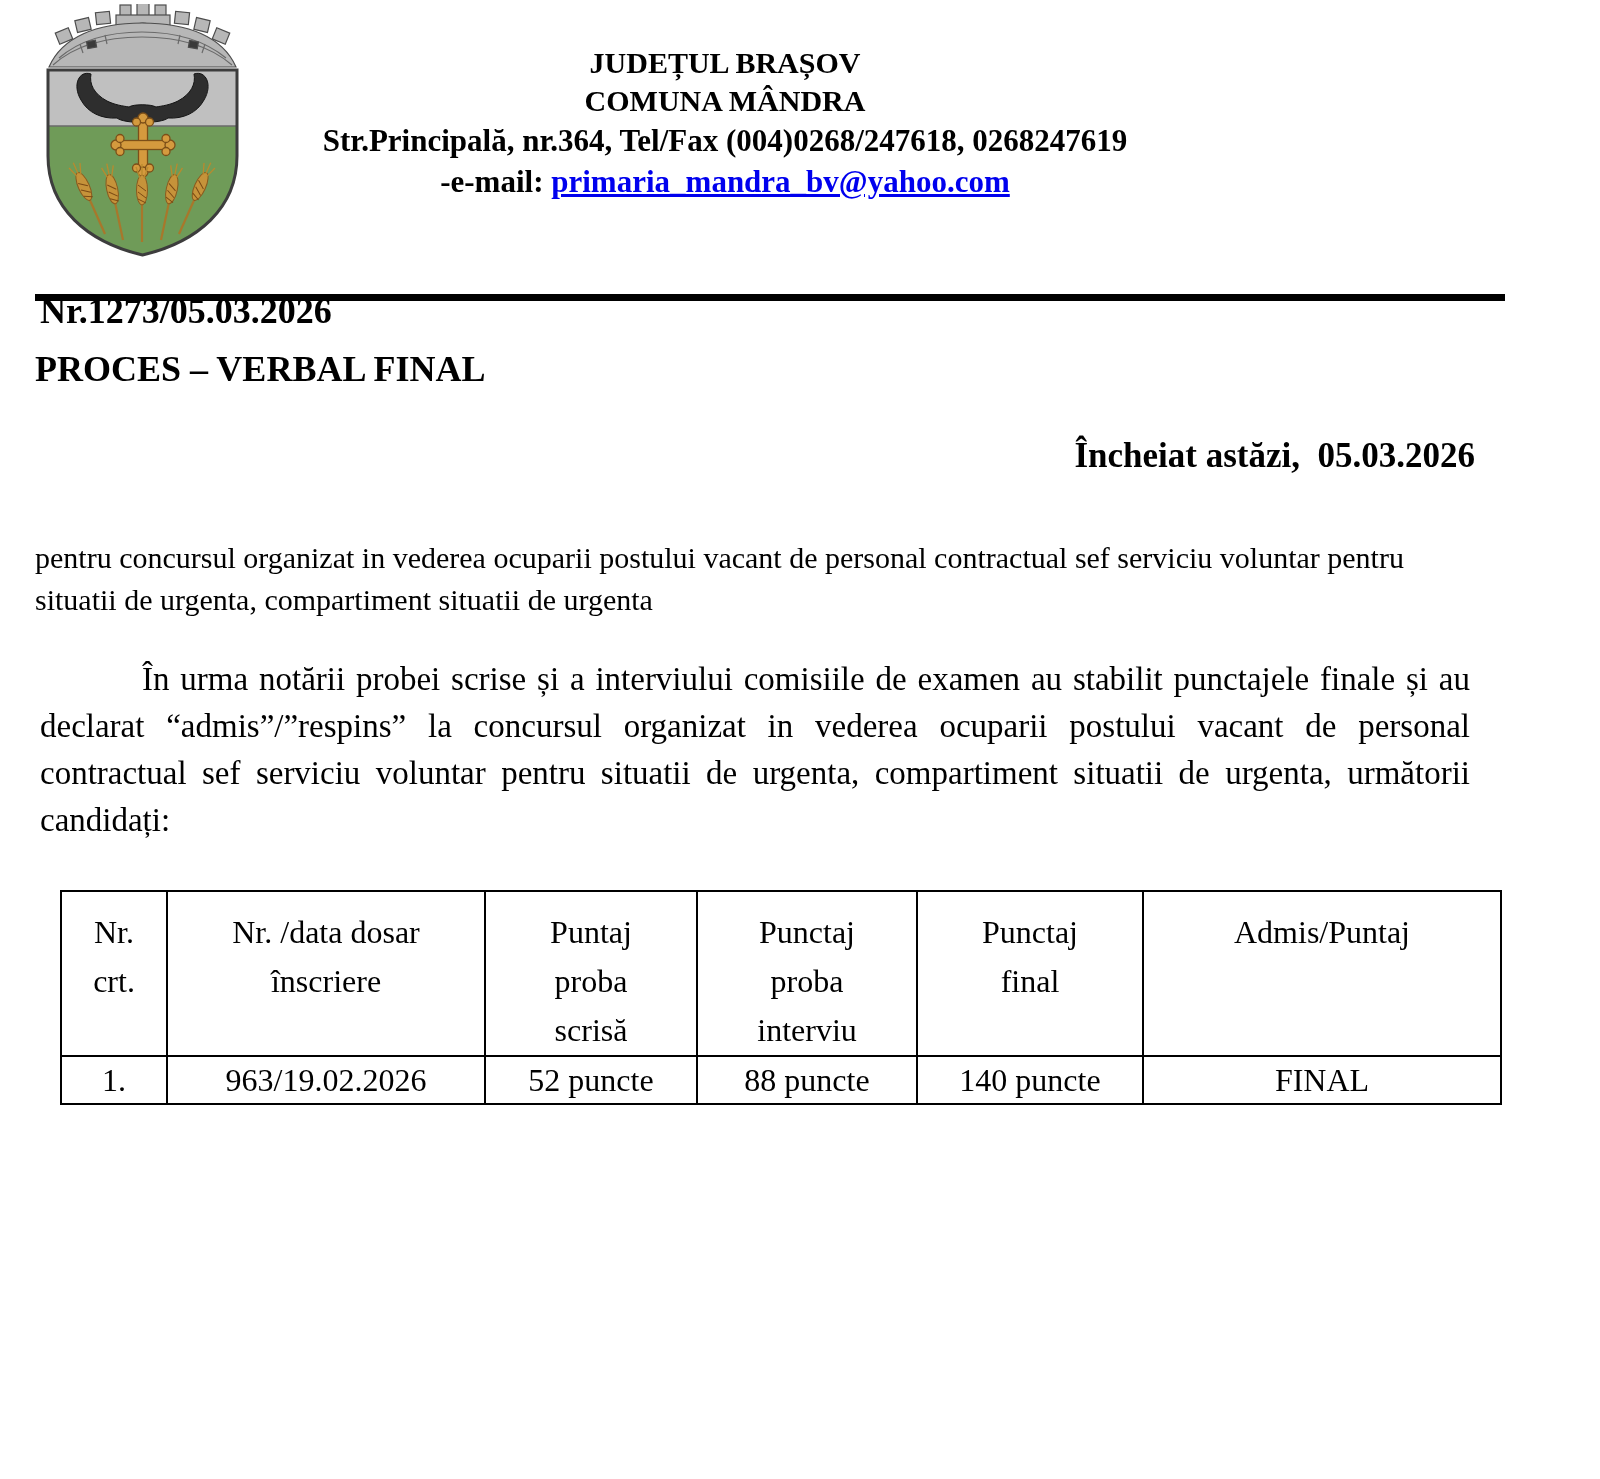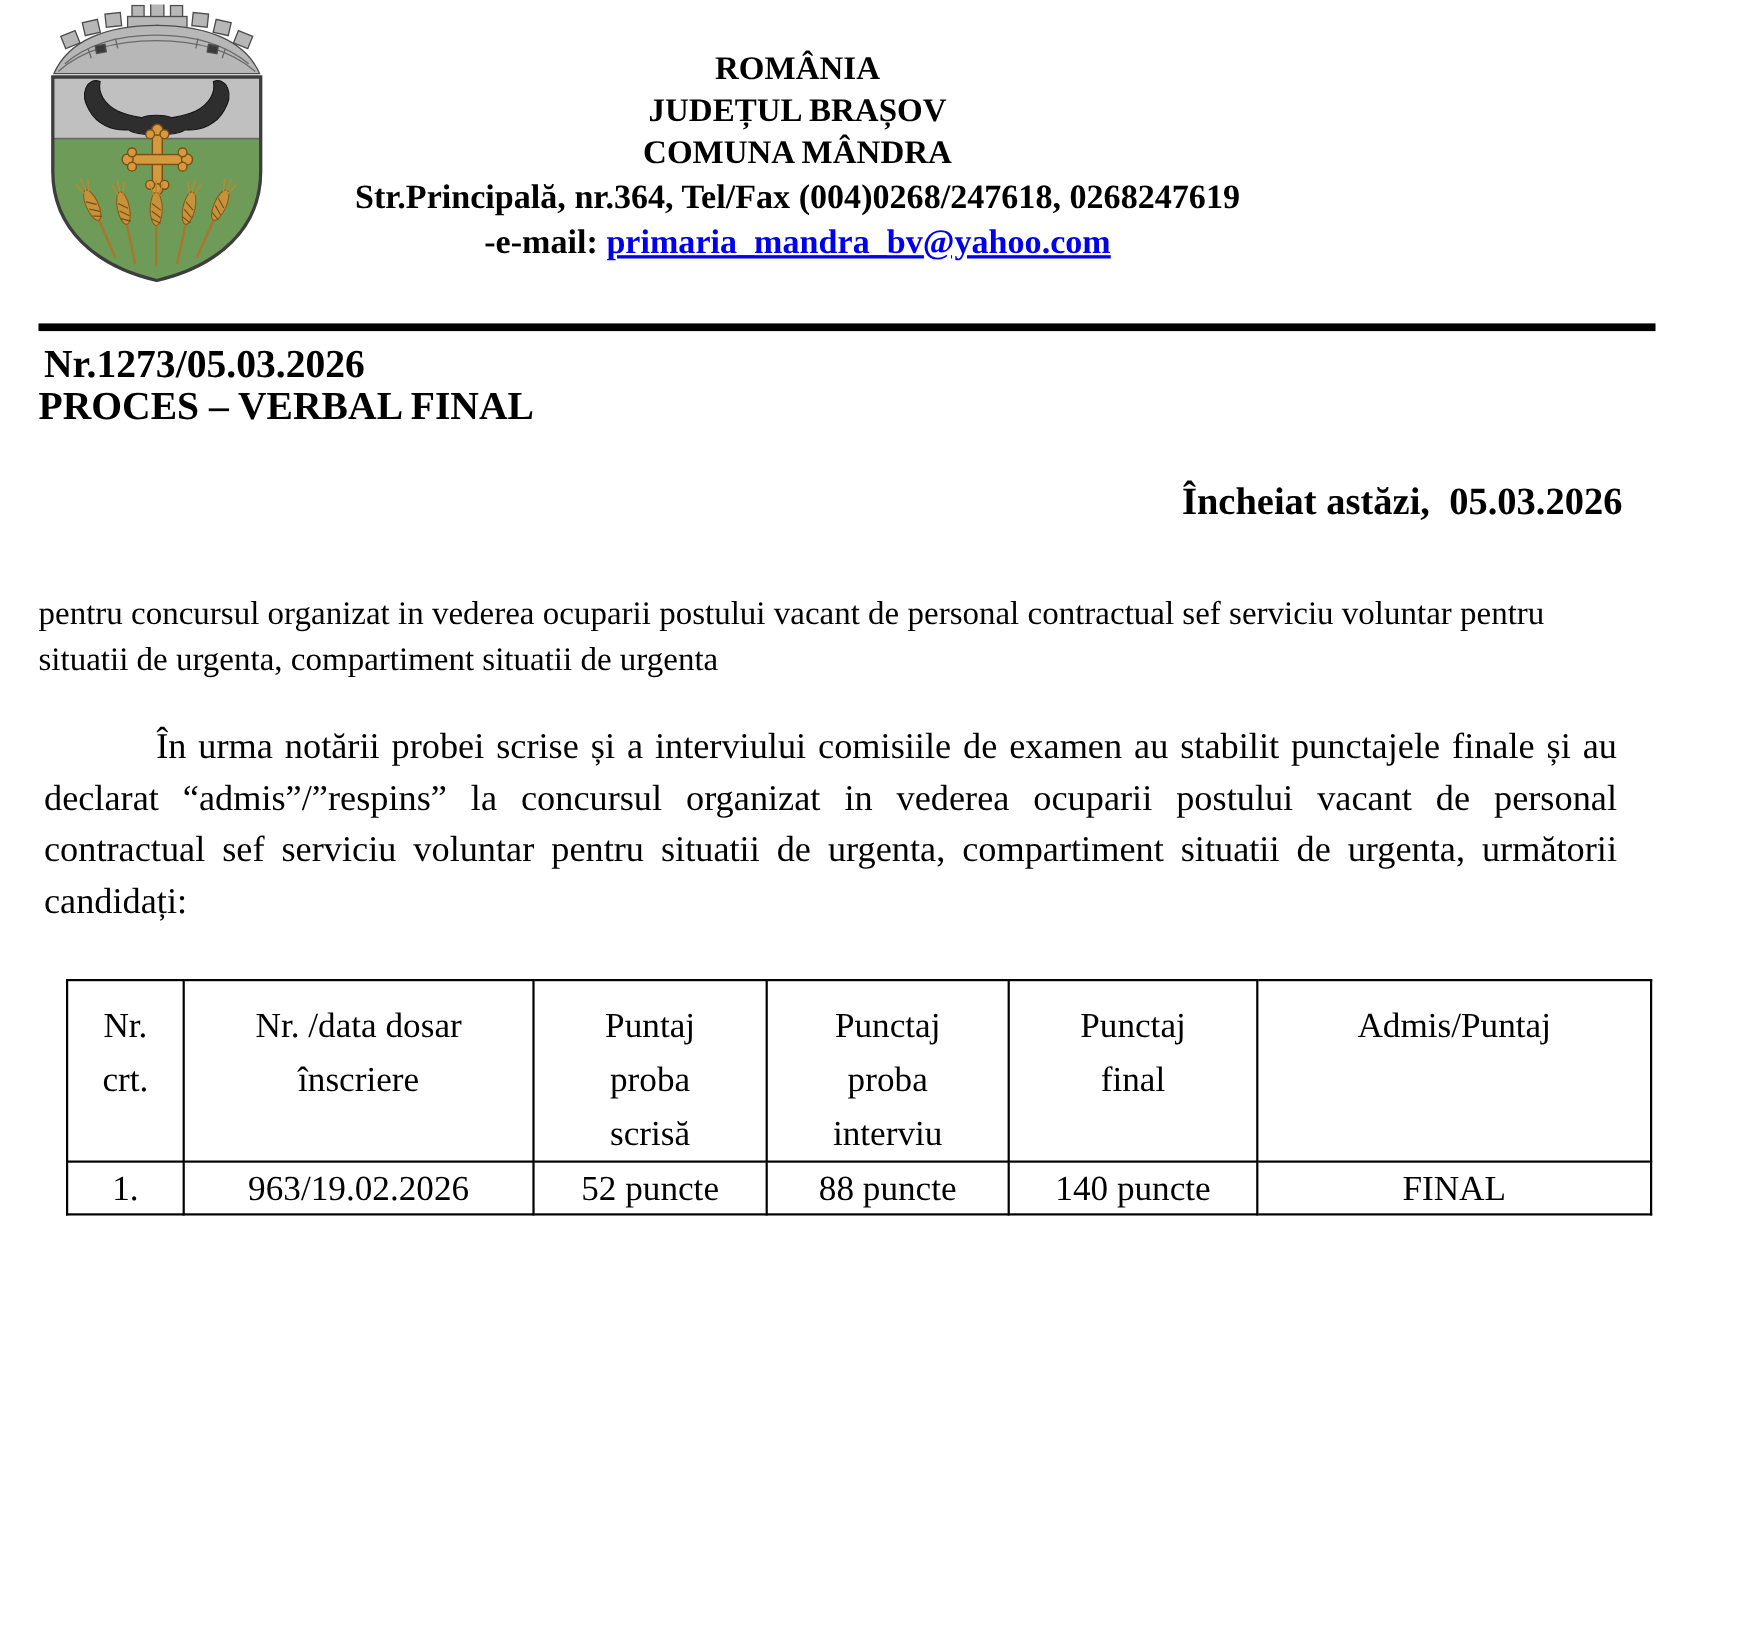--- a/index.html
+++ b/index.html
@@ -14,21 +14,21 @@
   .page{
     position:relative;width:1600px;height:1479px;background:#ffffff;
     font-family:"Liberation Serif","DejaVu Serif",serif;color:#000;overflow:hidden;
   }
   .logo{position:absolute;left:35px;top:4px;width:215px;height:255px;}
   .header-text{position:absolute;left:0;top:44px;width:1450px;text-align:center;font-weight:bold;}
   .h1{font-size:30px;line-height:38px;}
   .h2{font-size:31px;line-height:41px;}
   .email-link{color:var(--link-blue);text-decoration:underline;font-weight:bold;cursor:pointer;}
   .rule{position:absolute;left:35px;top:294px;width:1470px;height:7px;background:#000;}
-  .doc-number{position:absolute;left:40px;top:310px;font-size:36px;font-weight:bold;}
+  .doc-number{position:absolute;left:40px;top:290px;font-size:36px;font-weight:bold;}
   .doc-title{position:absolute;left:35px;top:348px;width:1440px;font-size:36px;font-weight:bold;}
   .doc-subtitle{position:absolute;left:35px;top:436px;width:1440px;text-align:right;font-size:35px;font-weight:bold;white-space:pre;}
   .intro{position:absolute;left:35px;top:537px;width:1440px;font-size:30px;line-height:42px;}
   .body-par{position:absolute;left:40px;top:656px;width:1430px;font-size:33px;line-height:47px;text-align:justify;text-indent:102px;}
   table.results{position:absolute;left:60px;top:890px;width:1440px;border-collapse:collapse;table-layout:fixed;}
   .results th,.results td{border:2px solid #000;font-weight:normal;padding:0;}
   .results thead th{height:146px;vertical-align:top;padding-top:16px;text-align:center;font-size:32px;line-height:49px;white-space:pre-line;}
   .results tbody td{height:46px;text-align:center;font-size:32px;}
   col.c1{width:106px;} col.c2{width:318px;} col.c3{width:212px;}
   col.c4{width:220px;} col.c5{width:226px;} col.c6{width:358px;}
@@ -108,21 +108,20 @@
           <use href="#stalk" transform="translate(70,230) rotate(-24)"></use>
           <use href="#stalk" transform="translate(126,236) rotate(12)"></use>
           <use href="#stalk" transform="translate(144,230) rotate(24)"></use>
         </g>
         <path d="M13,66 L202,66 L202,152 C202,204 163,238 107.5,251 C52,238 13,204 13,152 Z" fill="none" stroke="#3d3d3d" stroke-width="3"></path>
       </g>
     </svg>
   </div>
 
   <div class="header-text">
-    <div class="h1">ROMÂNIA</div>
     <div class="h1">JUDEȚUL BRAȘOV</div>
     <div class="h1">COMUNA MÂNDRA</div>
     <div class="h2">Str.Principală, nr.364, Tel/Fax (004)0268/247618, 0268247619</div>
     <div class="h2"><span>-e-mail: </span><a class="email-link">primaria_mandra_bv@yahoo.com</a></div>
   </div>
 
   <div class="rule"></div>
 
   <div class="doc-number">Nr.1273/05.03.2026</div>
   <div class="doc-title">PROCES – VERBAL FINAL</div>

